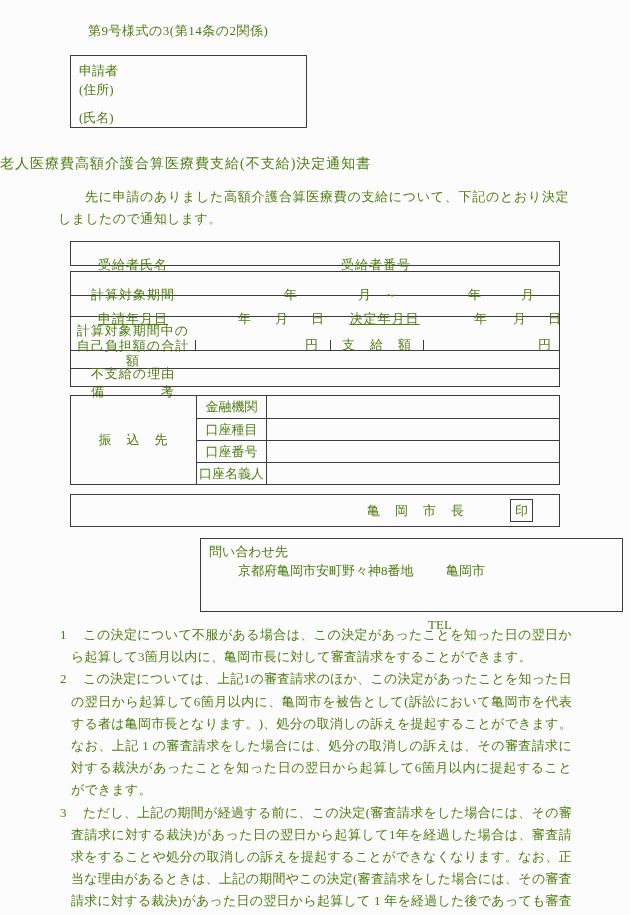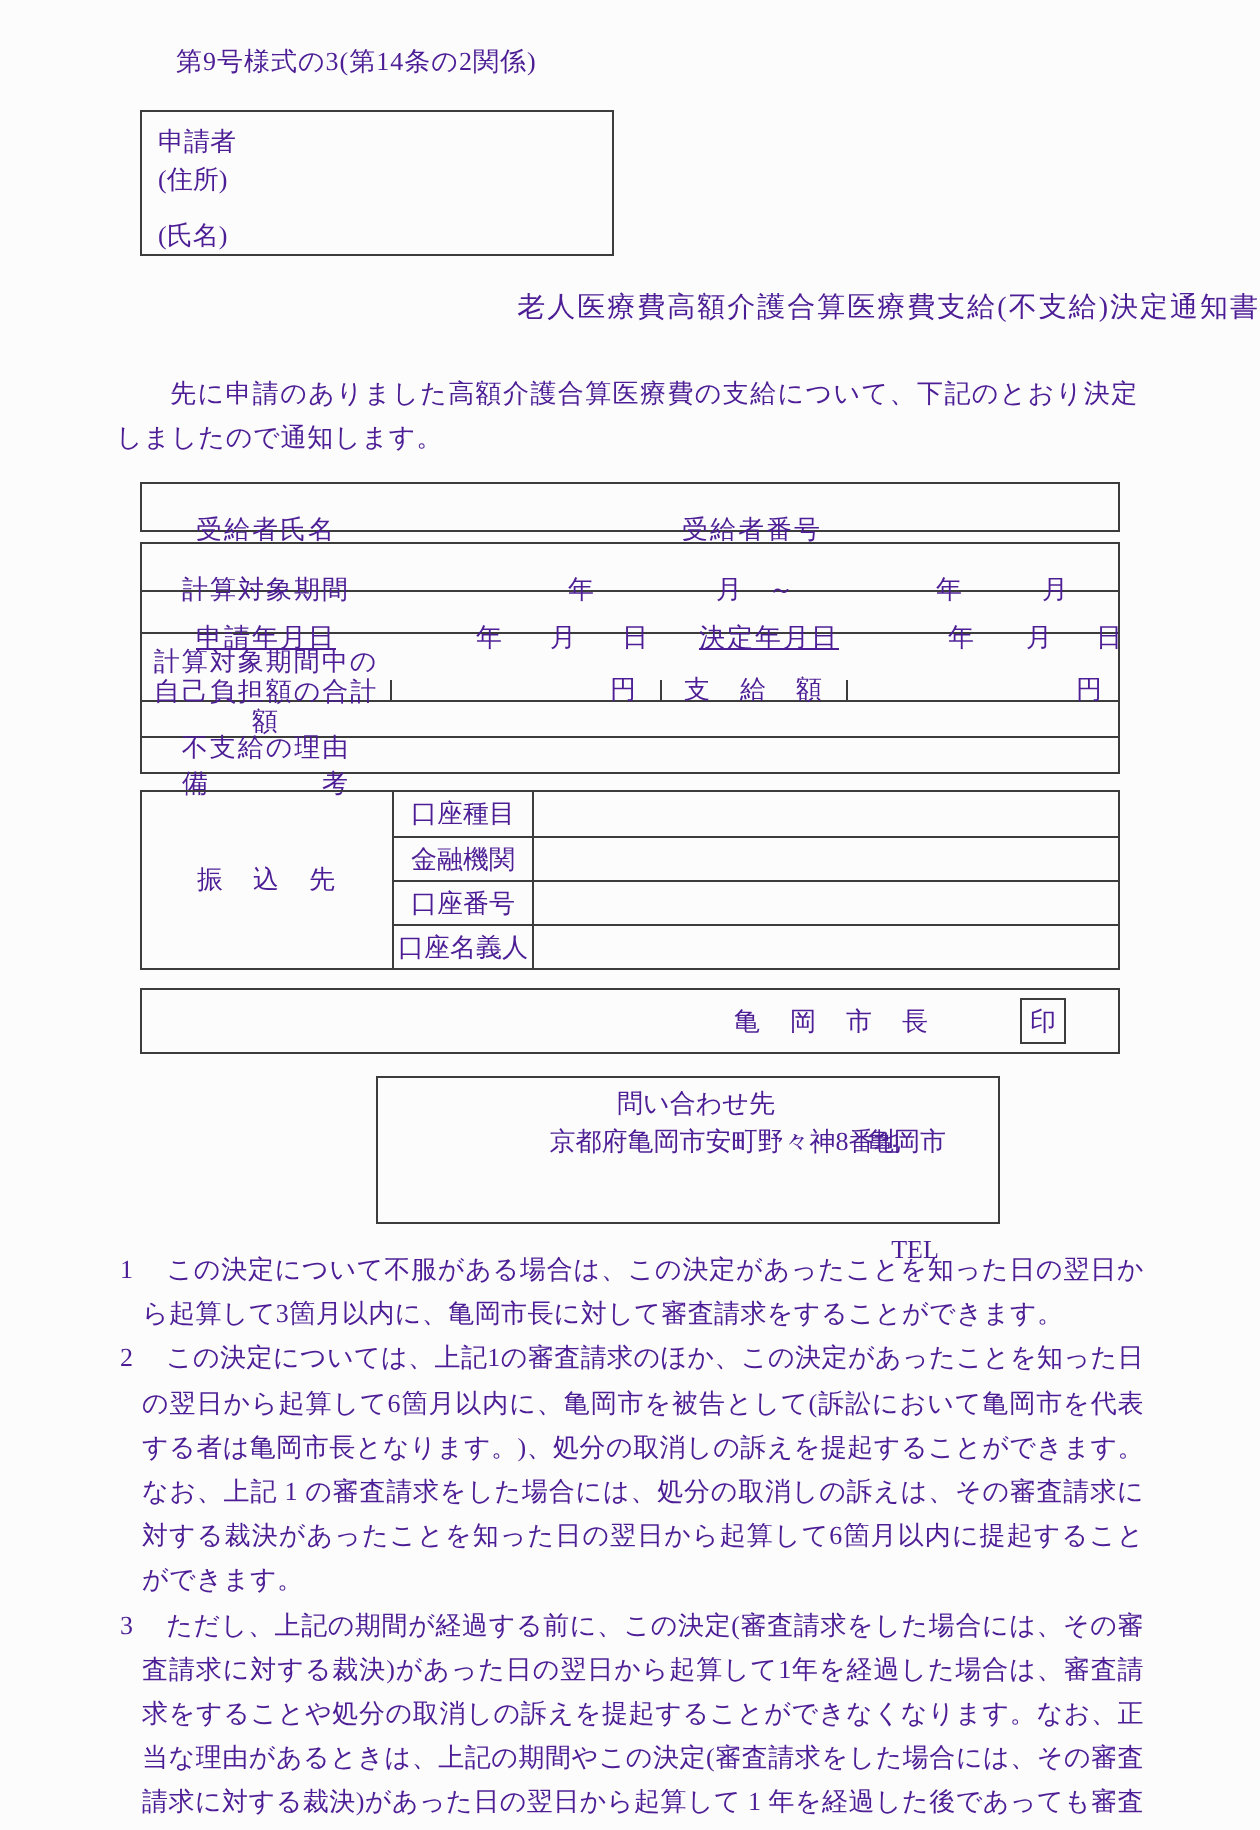--- a/index.html
+++ b/index.html
@@ -2,37 +2,37 @@
 <html lang="ja"><head>
 <meta charset="utf-8">
 <style>
   html,body{margin:0;padding:0;background:#e8e8e8;}
   .page{
     position:relative;
     width:630px;height:915px;
     margin:0 auto;
     background:#fcfcfc;
     font-family:"Liberation Serif","DejaVu Serif",serif;
-    color:#4c1d95;
+    color:#4d7c0f;
     font-size:13px;
     overflow:hidden;
   }
   *{box-sizing:border-box;}
 
   .form-number{position:absolute;left:88px;top:22px;letter-spacing:.5px;}
 
   .applicant-box{
     position:absolute;left:70px;top:55px;width:237px;height:73px;
     border:1px solid #3c3c3c;padding:5px 8px;line-height:19px;
   }
   .applicant-box .name-line{margin-top:9px;}
 
   .doc-title{
-    position:absolute;left:0;top:145px;width:630px;
-    text-align:right;font-size:14px;letter-spacing:1px;font-weight:normal;margin:0;
+    position:absolute;left:0;top:155px;width:630px;
+    text-align:left;font-size:14px;letter-spacing:1px;font-weight:normal;margin:0;
   }
 
   .intro{
     position:absolute;left:58px;top:186px;width:511px;
     line-height:22px;text-indent:27px;text-align:justify;letter-spacing:.4px;margin:0;
   }
 
   .tbl{position:absolute;left:70px;width:490px;border:1px solid #3c3c3c;}
   .row{display:flex;}
   .row + .row{border-top:1px solid #3c3c3c;}
@@ -66,22 +66,22 @@
     position:absolute;left:70px;top:494px;width:490px;height:33px;
     border:1px solid #3c3c3c;display:flex;align-items:center;justify-content:flex-end;
   }
   .mayor-name{letter-spacing:1px;}
   .seal-box{
     width:23px;height:23px;border:1px solid #3c3c3c;margin-left:45px;margin-right:26px;
     display:flex;align-items:center;justify-content:center;font-size:13px;
   }
 
   .contact-box{
-    position:absolute;left:188px;top:538px;width:312px;height:74px;
-    border:1px solid #3c3c3c;padding-top:4px;line-height:18.5px;text-align:center;
+    position:absolute;left:200px;top:538px;width:423px;height:74px;
+    border:1px solid #3c3c3c;padding-top:4px;line-height:18.5px;
   }
   .contact-l1{padding-left:8px;}
   .contact-l2{padding-left:22px;}
   .contact-l3{padding-left:37px;position:relative;}
   .contact-l3 .city{position:absolute;left:245px;top:0;}
   .contact-l4{padding-left:227px;margin-top:36px;}
 
   .notes{position:absolute;left:60px;top:624px;width:512px;}
   .note{
     margin:0;padding-left:11px;text-indent:-11px;
@@ -156,25 +156,25 @@
     <div class="row r-remarks">
       <div class="cell ctr" style="width:125px">備　　　　考</div>
       <div class="cell" style="flex:1"></div>
     </div>
   </div>
 
   <div class="tbl tbl-bank">
     <div class="bank-label">振　込　先</div>
     <div class="bank-rows">
       <div class="bank-row">
+        <div class="bank-sub">金融機関</div>
+        <div class="bank-val"></div>
+      </div>
+      <div class="bank-row">
         <div class="bank-sub">口座種目</div>
-        <div class="bank-val"></div>
-      </div>
-      <div class="bank-row">
-        <div class="bank-sub">金融機関</div>
         <div class="bank-val"></div>
       </div>
       <div class="bank-row">
         <div class="bank-sub">口座番号</div>
         <div class="bank-val"></div>
       </div>
       <div class="bank-row">
         <div class="bank-sub">口座名義人</div>
         <div class="bank-val"></div>
       </div>

